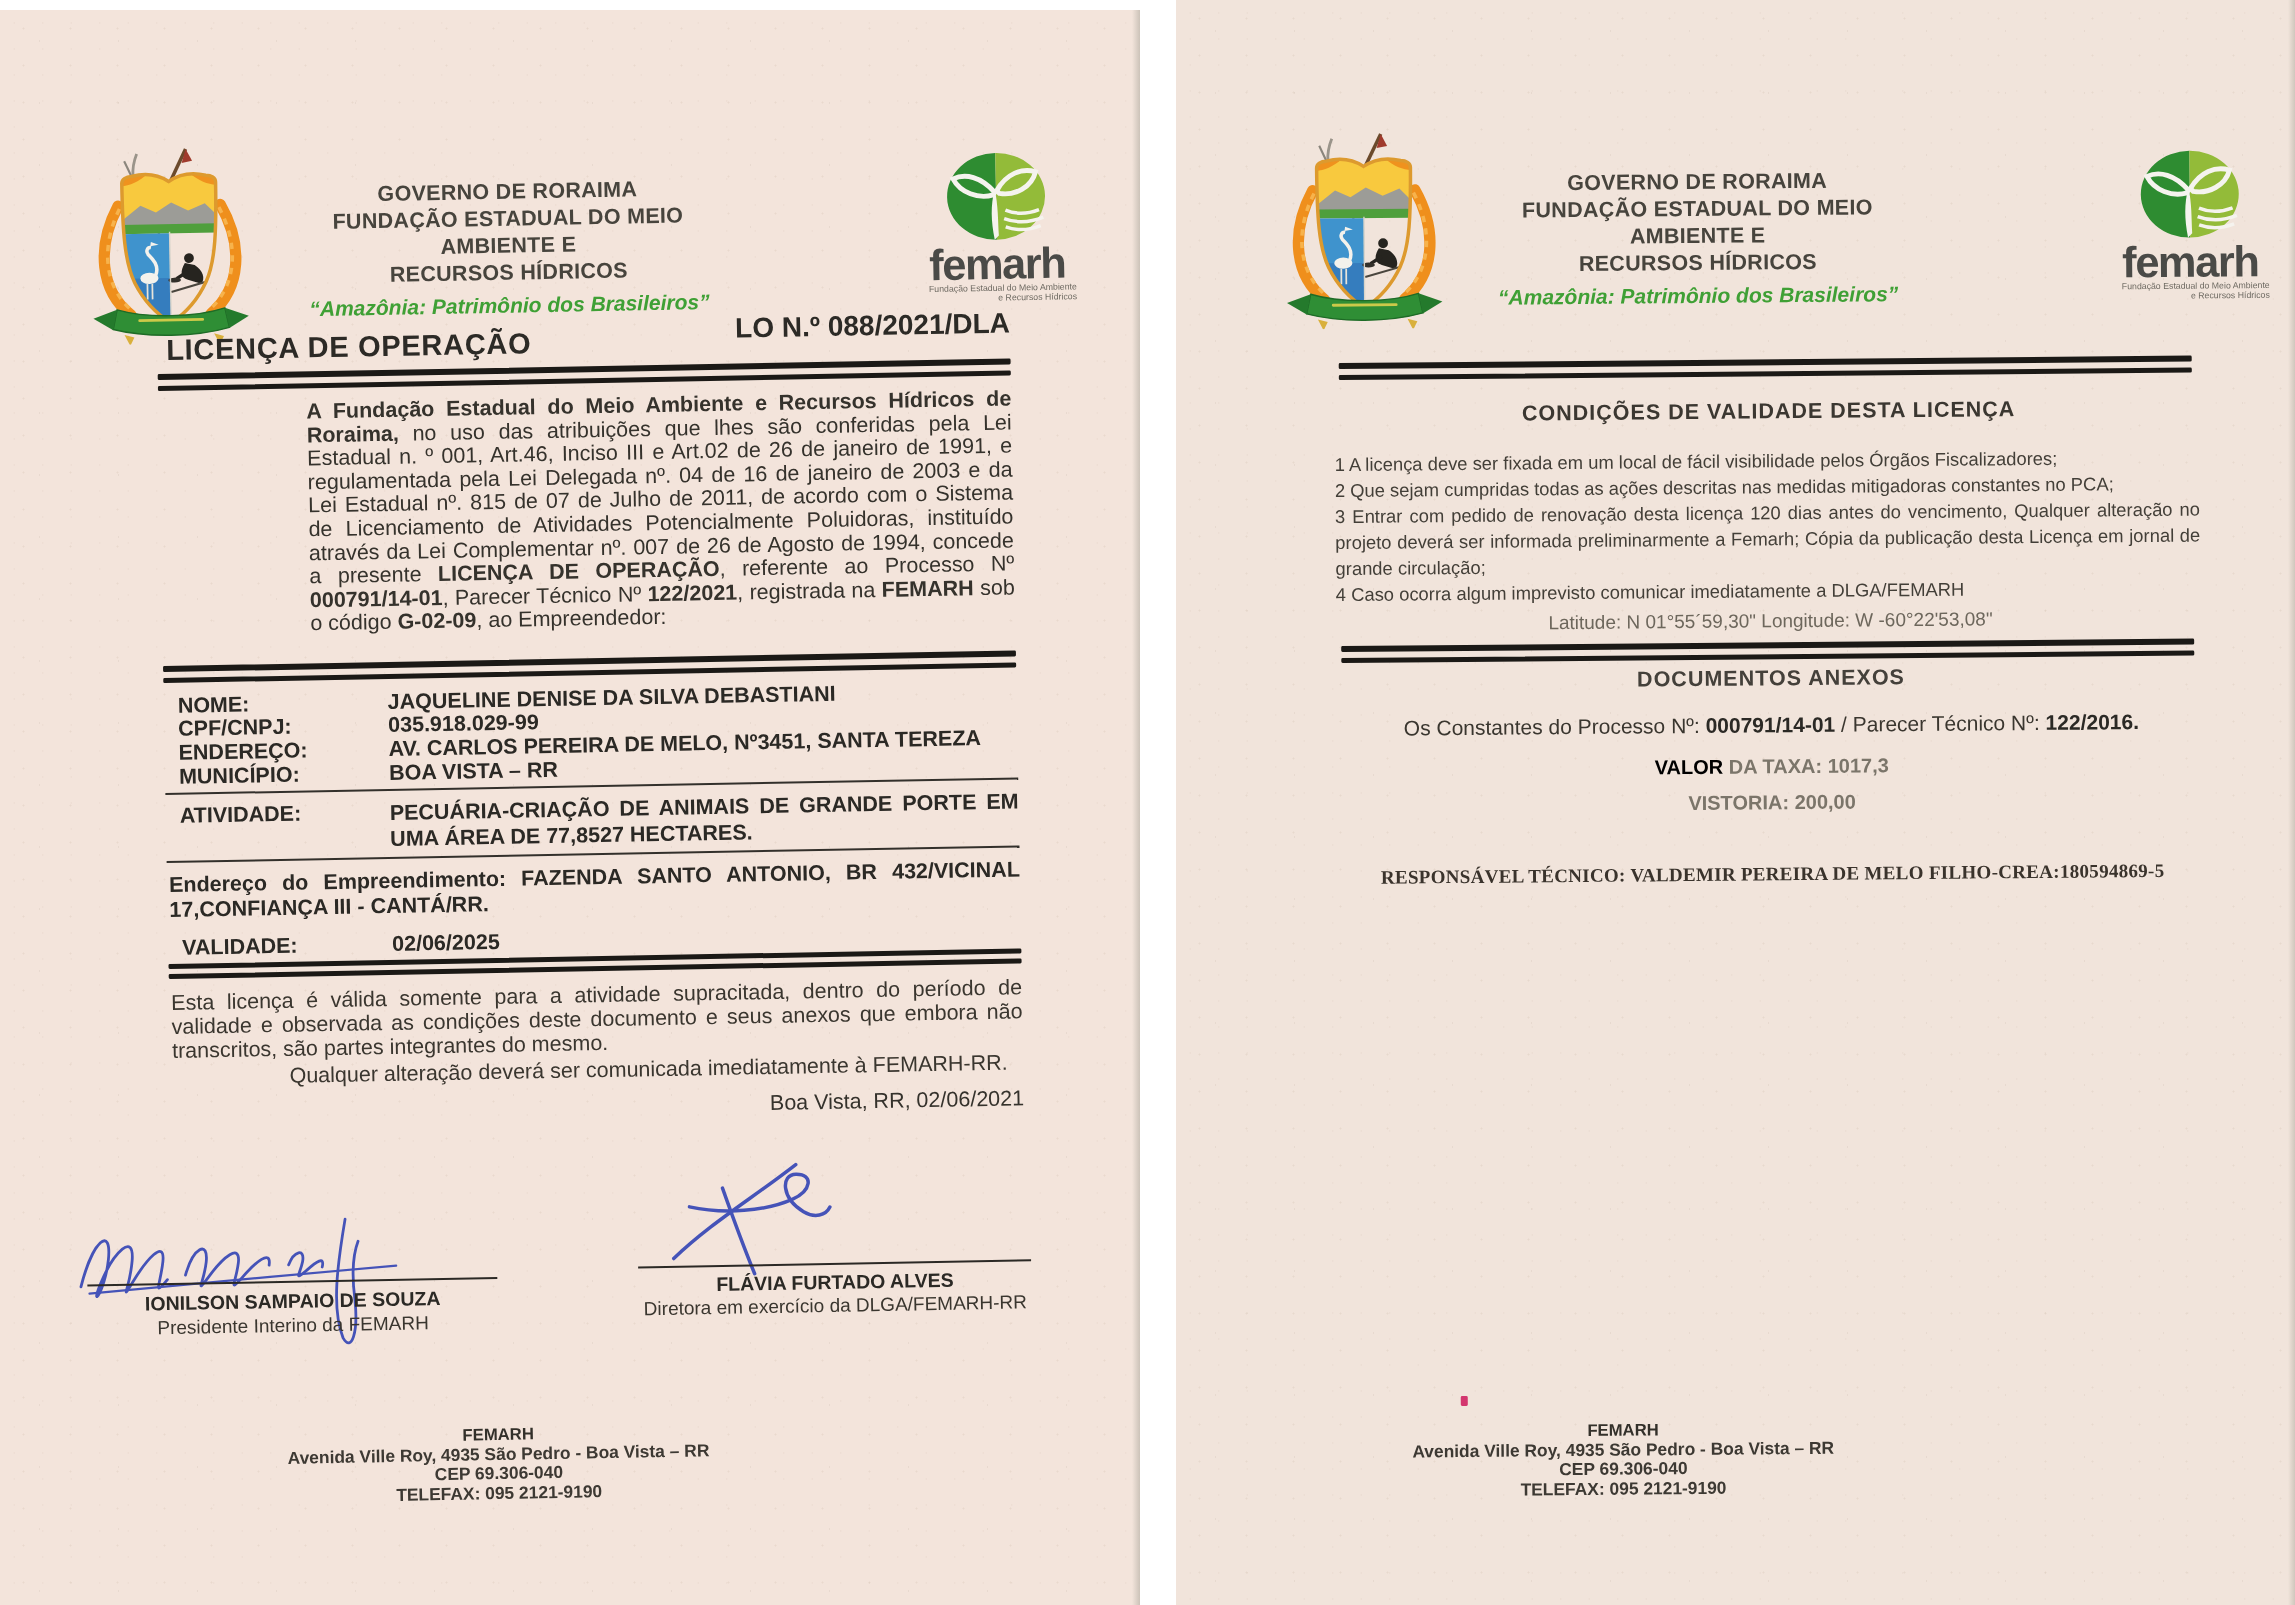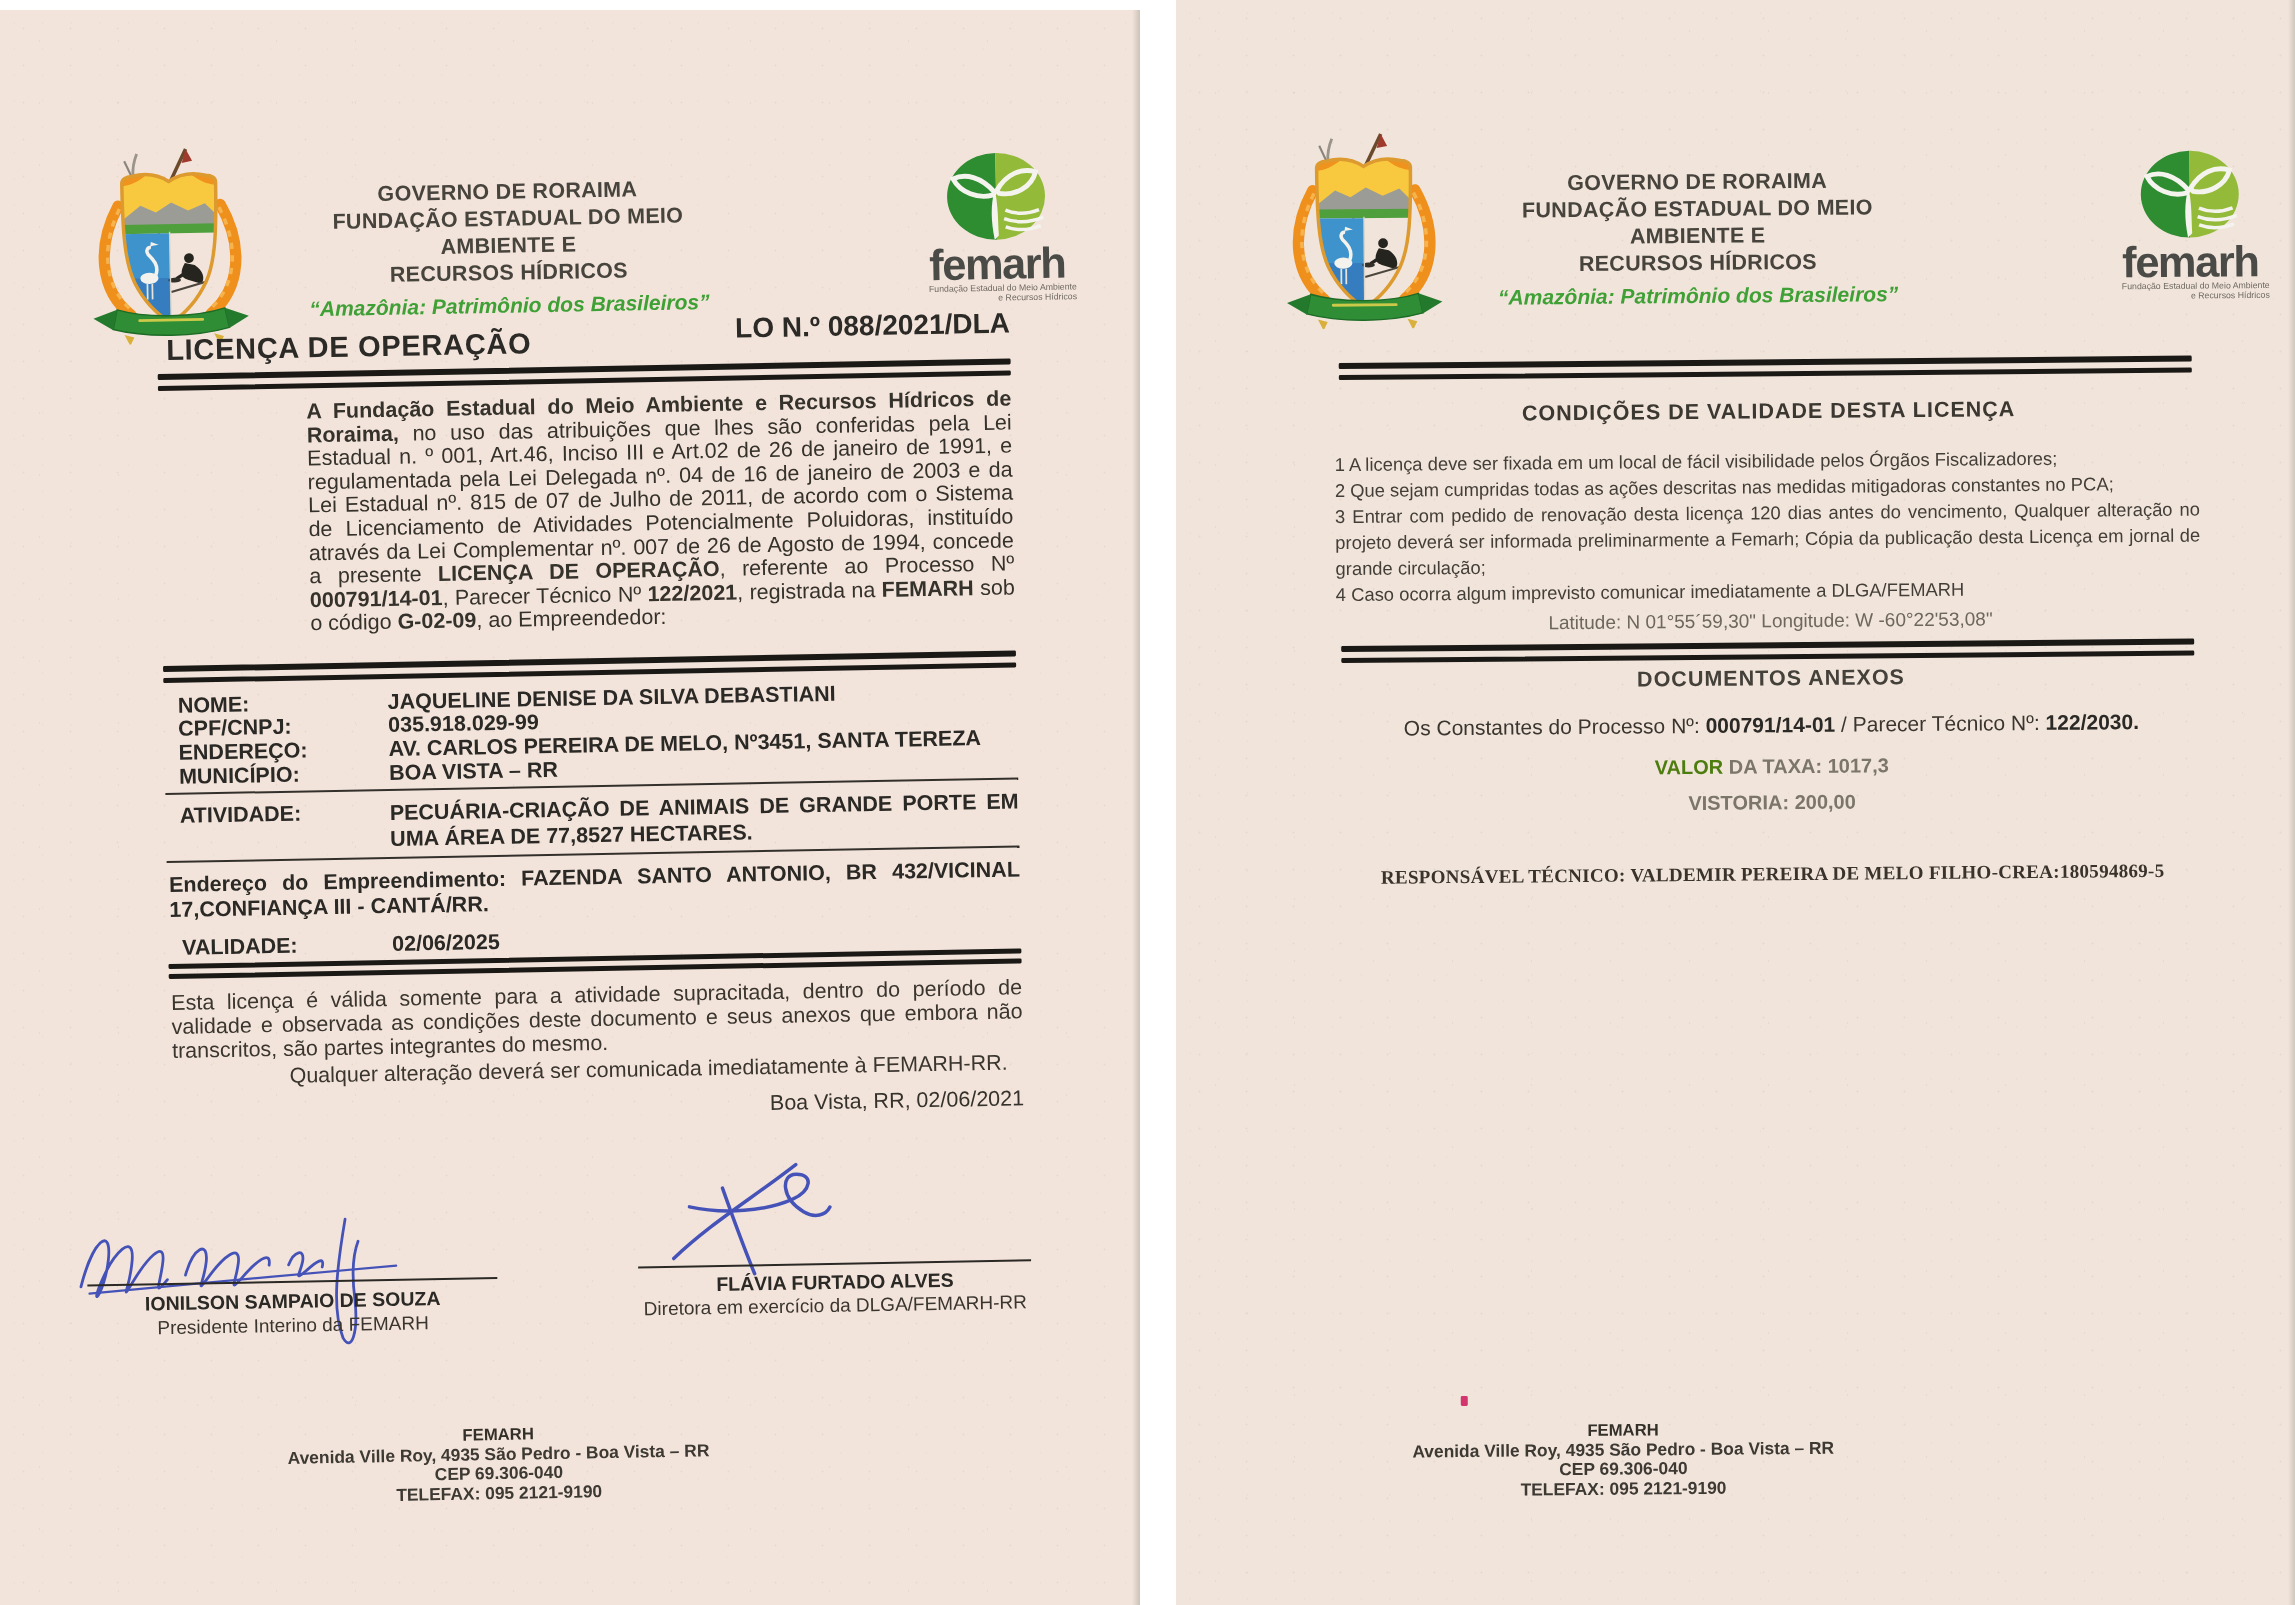--- a/index.html
+++ b/index.html
@@ -296,25 +296,25 @@
 
       <div class="abs rule2" style="left:165px;top:646px;width:853px;">
         <div class="bar"></div>
           <div class="gap"></div>
           <div class="bar"></div>
       </div>
 
       <div class="abs ctr sec-title" style="left:167px;top:670px;width:855px;color:#44403a;">DOCUMENTOS ANEXOS</div>
 
       <div class="abs ctr" style="left:167px;top:717px;width:855px;font-size:21px;color:#3a362f;">
-        <span>Os Constantes do Processo Nº: </span><span class="b ink">000791/14-01</span><span> / Parecer Técnico Nº: </span><span class="b ink">122/2030.</span>
+        <span>Os Constantes do Processo Nº: </span><span class="b ink">000791/14-01</span><span> / Parecer Técnico Nº: </span><span class="b ink">122/2016.</span>
       </div>
 
       <div class="abs ctr" style="left:167px;top:759px;width:855px;font-size:20px;font-weight:bold;">
-        <span style="color:#4d7c0f;">VALOR</span><span style="color:#7b756a;"> DA TAXA: 1017,3</span>
+        <span style="color:#000000;">VALOR</span><span style="color:#7b756a;"> DA TAXA: 1017,3</span>
       </div>
 
       <div class="abs ctr" style="left:167px;top:795px;width:855px;font-size:20px;font-weight:bold;color:#7b756a;">VISTORIA: 200,00</div>
 
       <div class="abs ctr serifline" style="left:167px;top:867px;width:855px;">RESPONSÁVEL TÉCNICO: VALDEMIR PEREIRA DE MELO FILHO-CREA:180594869-5</div>
 
       <div class="abs" style="left:278px;top:1397px;width:7px;height:9.7px;background:#d3366e;border-radius:1.4px;"></div>
 
       <div class="abs ctr" style="left:162px;top:1423px;width:556px;">
         <div class="footer-org">FEMARH</div>

